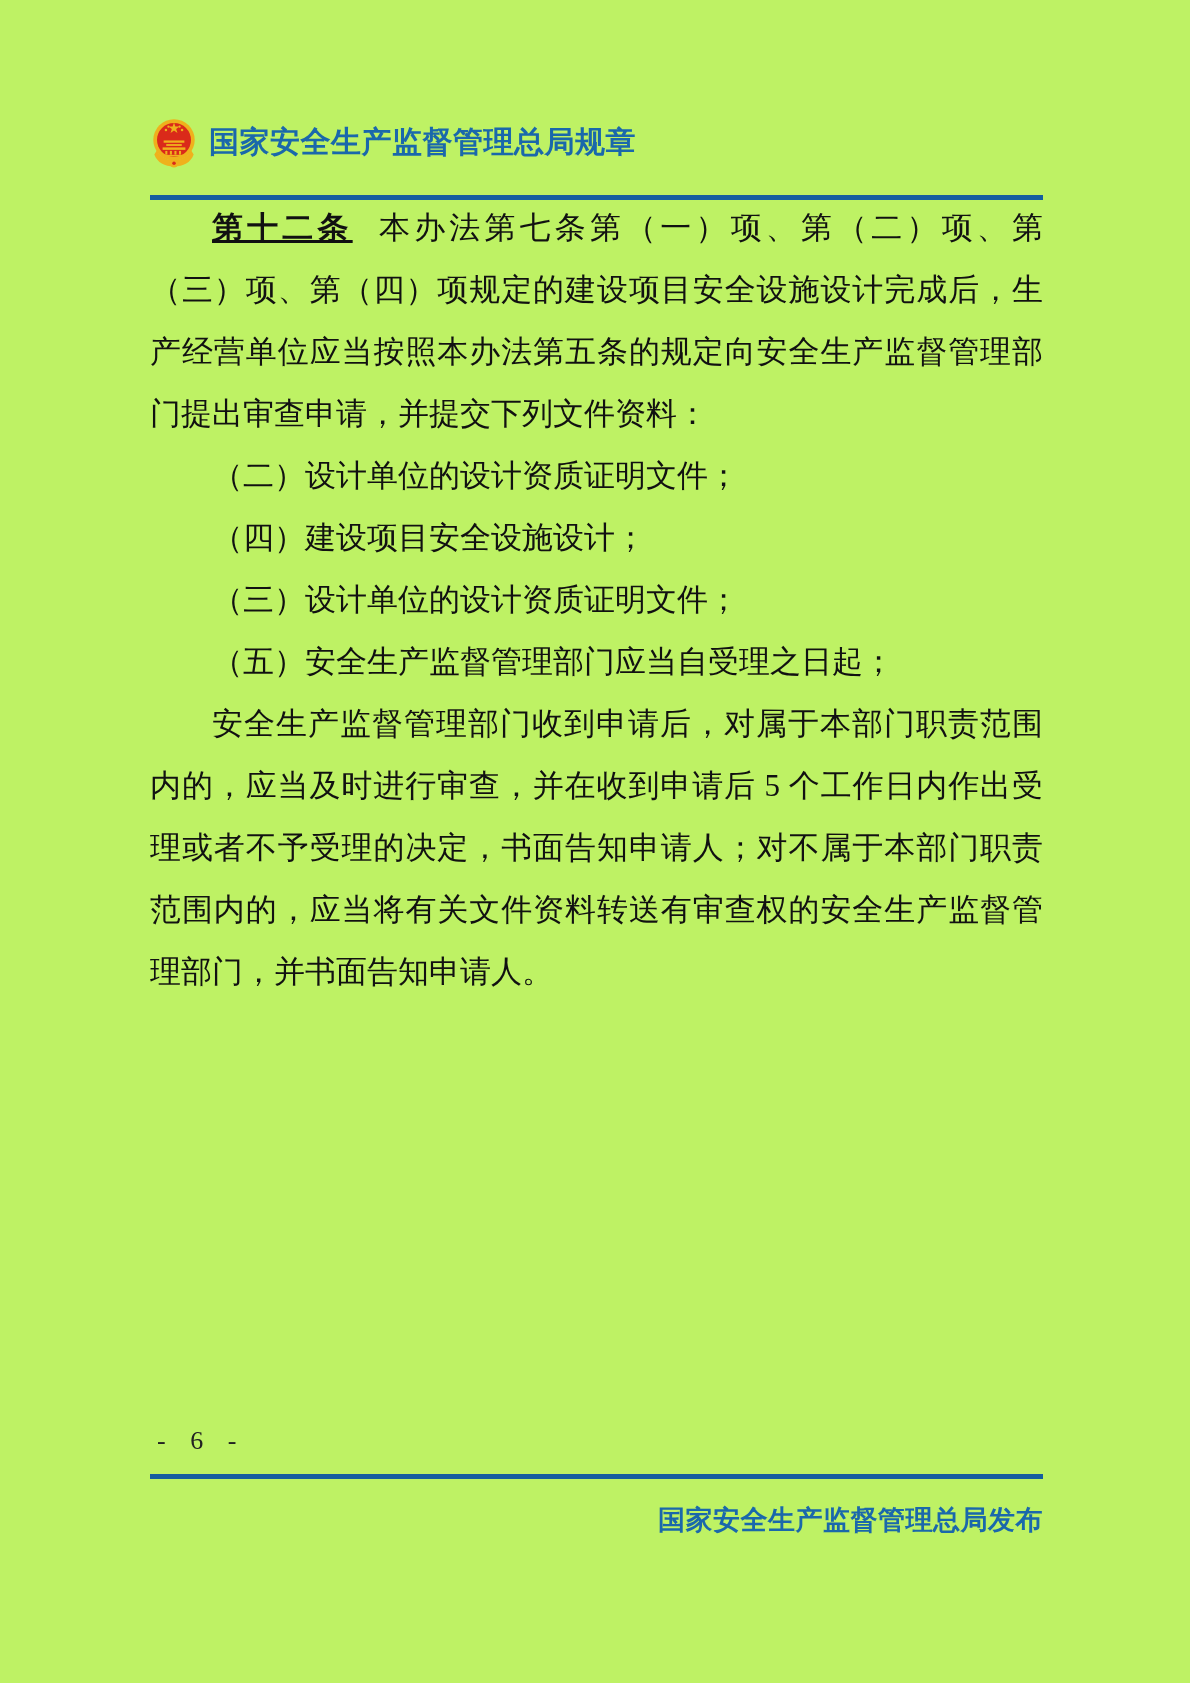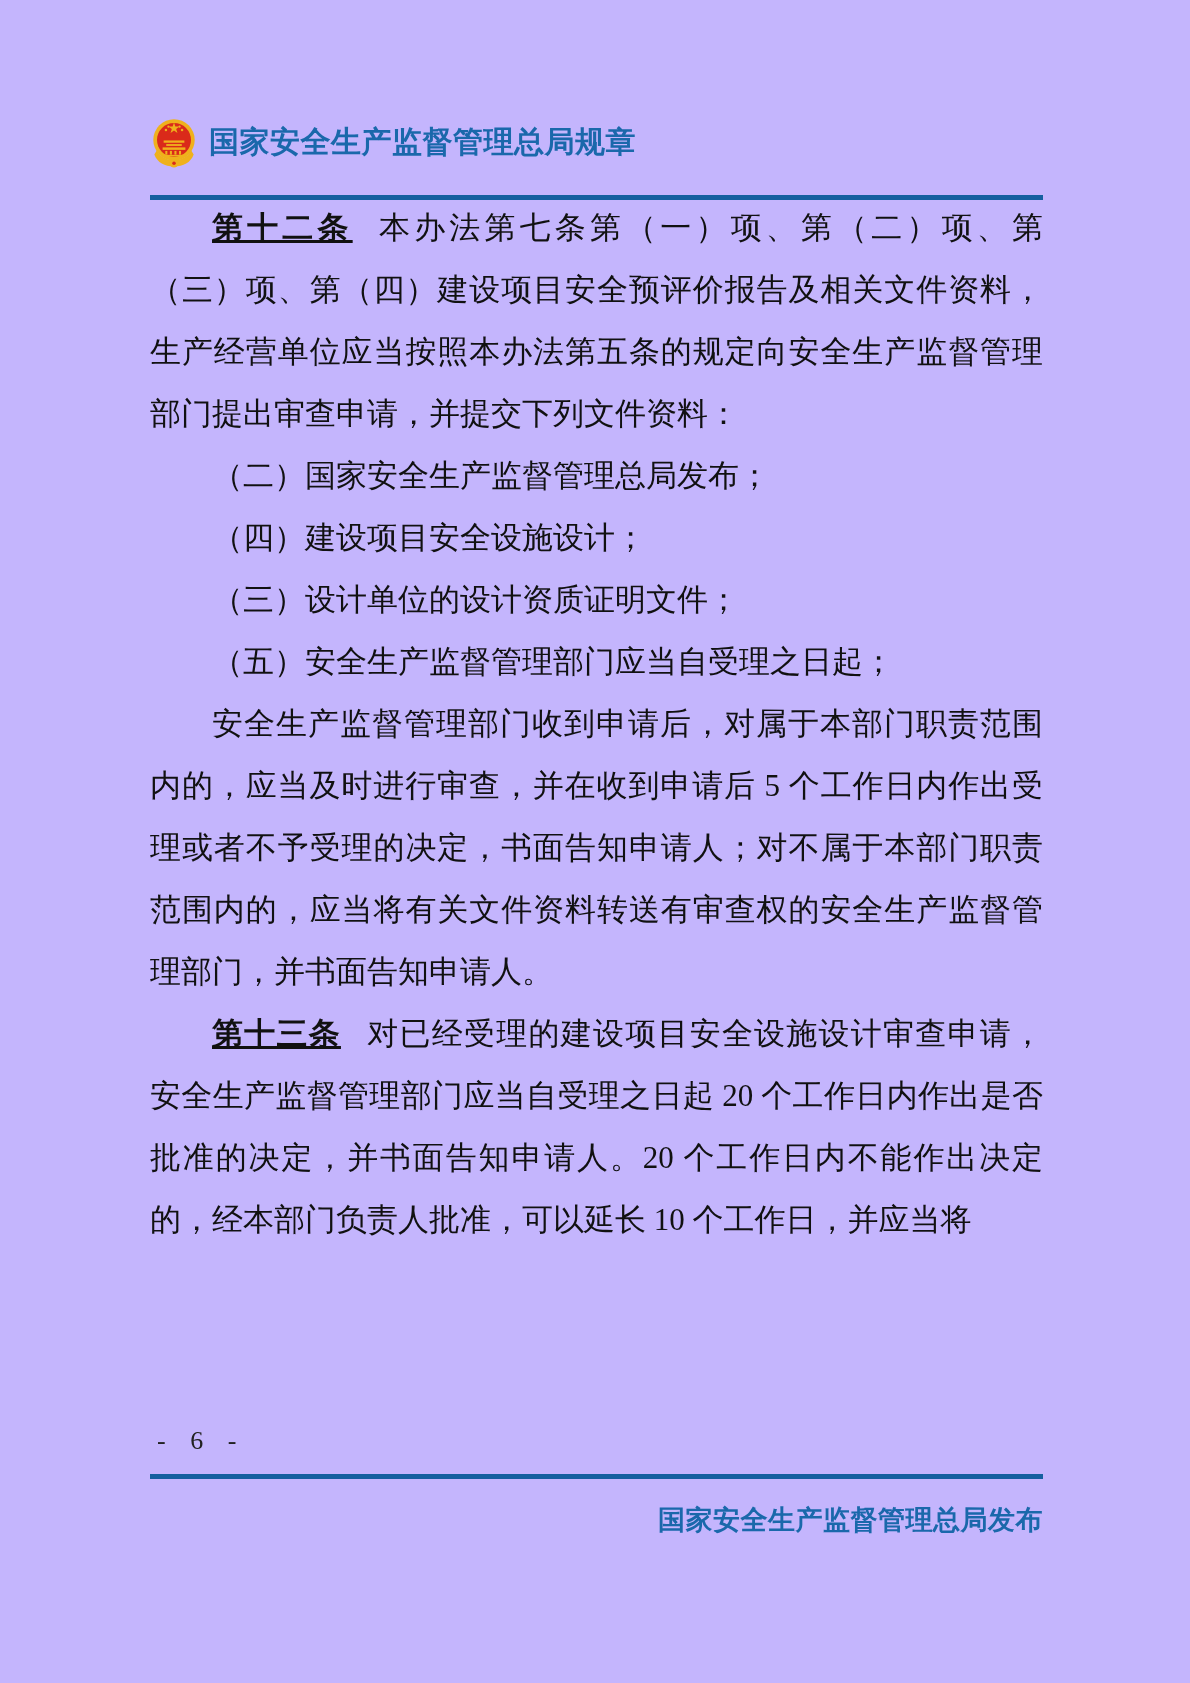--- a/index.html
+++ b/index.html
@@ -1,21 +1,21 @@
 <!DOCTYPE html>
 <html><head>
 <meta charset="utf-8">
 <style>
   html,body { margin:0; padding:0; background:#ffffff; }
   .page {
     position: relative;
     width: 1190px;
     height: 1683px;
     margin: 0 auto;
-    background: #c4b5fd;
+    background: #bef264;
     overflow: hidden;
     font-family: "Liberation Serif", serif;
     color: #111111;
   }
   .header {
     position: absolute;
     left: 146px;
     top: 113px;
     display: flex;
     align-items: center;
@@ -110,27 +110,26 @@
       <rect x="27.4" y="36.6" width="2" height="3.6" fill="#efb11c"></rect>
       <rect x="31.8" y="36.6" width="2" height="3.6" fill="#efb11c"></rect>
       <rect x="15.5" y="40.4" width="23" height="1.6" fill="#efb11c"></rect>
     </svg>
     <div class="header-title">国家安全生产监督管理总局规章</div>
   </div>
 
   <div class="rule rule-top"></div>
 
   <div class="body-text">
-    <p><span class="lead">第十二条</span><span>本办法第七条第（一）项、第（二）项、第（三）项、第（四）建设项目安全预评价报告及相关文件资料，生产经营单位应当按照本办法第五条的规定向安全生产监督管理部门提出审查申请，并提交下列文件资料：</span></p>
-    <p><span>（二）国家安全生产监督管理总局发布；</span></p>
+    <p><span class="lead">第十二条</span><span>本办法第七条第（一）项、第（二）项、第（三）项、第（四）项规定的建设项目安全设施设计完成后，生产经营单位应当按照本办法第五条的规定向安全生产监督管理部门提出审查申请，并提交下列文件资料：</span></p>
+    <p><span>（二）设计单位的设计资质证明文件；</span></p>
     <p><span>（四）建设项目安全设施设计；</span></p>
     <p><span>（三）设计单位的设计资质证明文件；</span></p>
     <p><span>（五）安全生产监督管理部门应当自受理之日起；</span></p>
     <p><span>安全生产监督管理部门收到申请后，对属于本部门职责范围内的，应当及时进行审查，并在收到申请后 5 个工作日内作出受理或者不予受理的决定，书面告知申请人；对不属于本部门职责范围内的，应当将有关文件资料转送有审查权的安全生产监督管理部门，并书面告知申请人。</span></p>
-    <p><span class="lead">第十三条</span><span>对已经受理的建设项目安全设施设计审查申请，安全生产监督管理部门应当自受理之日起 20 个工作日内作出是否批准的决定，并书面告知申请人。20 个工作日内不能作出决定的，经本部门负责人批准，可以延长 10 个工作日，并应当将</span></p>
   </div>
 
   <div class="page-number">- 6 -</div>
 
   <div class="rule rule-bottom"></div>
 
   <div class="footer-publisher">国家安全生产监督管理总局发布</div>
 
 </div>
 

